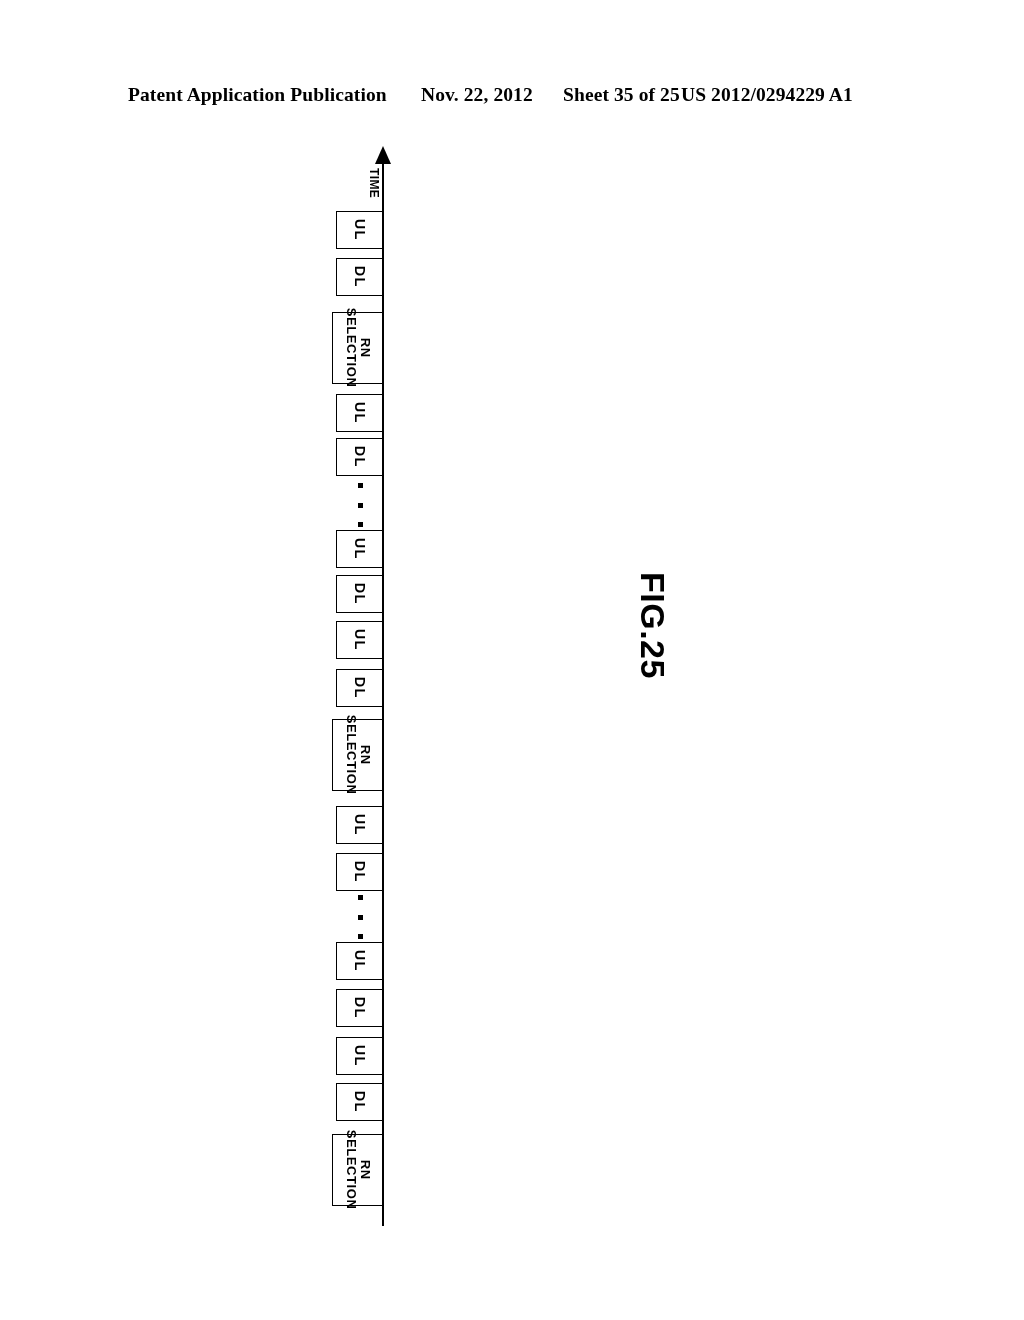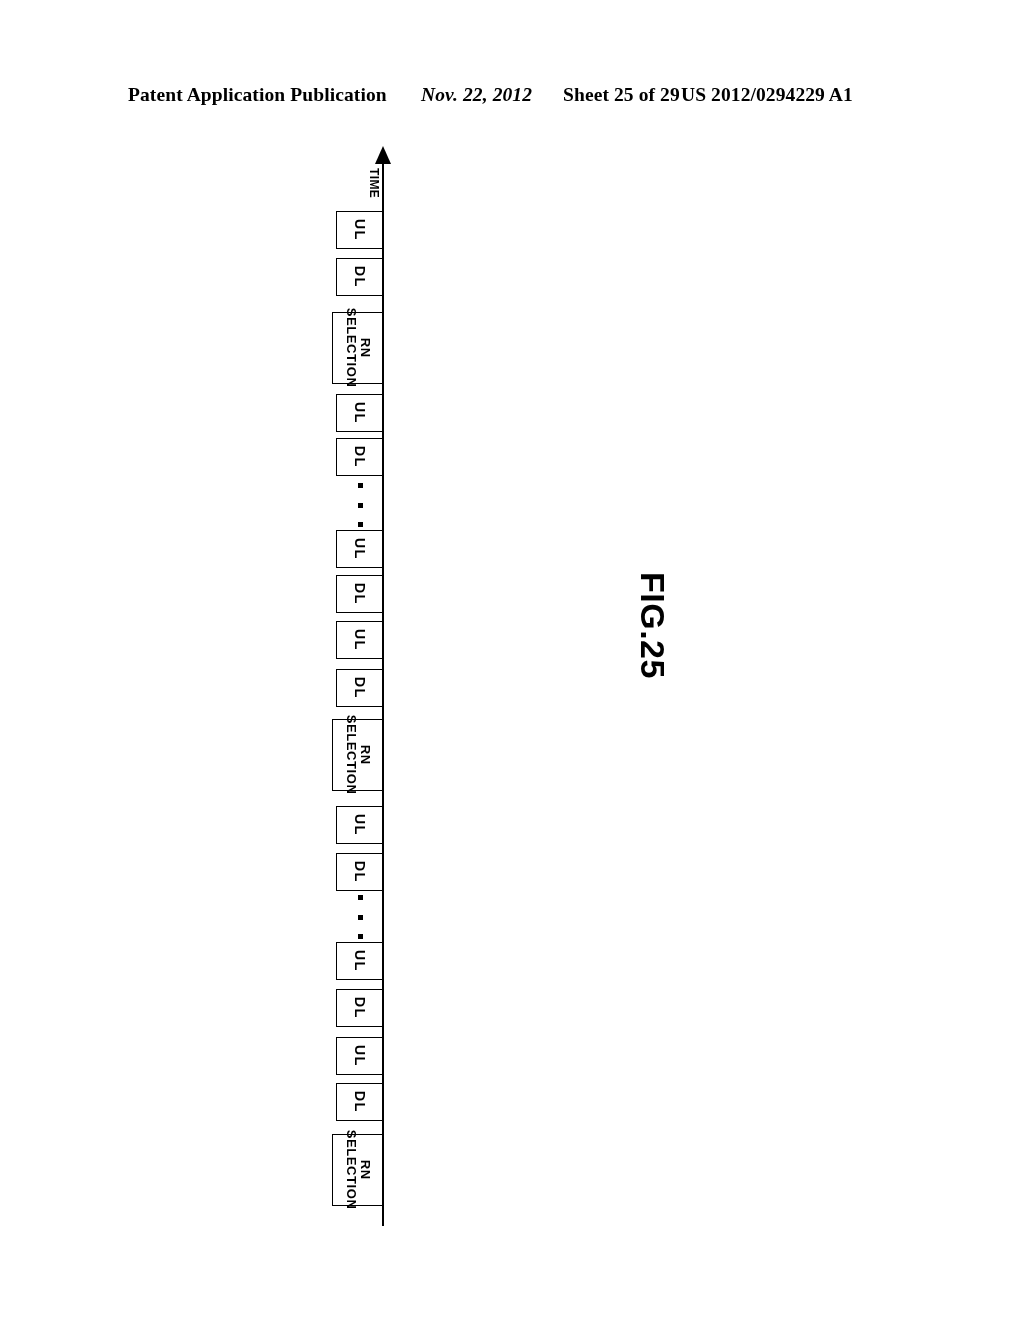--- a/index.html
+++ b/index.html
@@ -32,21 +32,20 @@
     white-space: nowrap;
     text-align: center;
   }
   .hdr-pub {
     position: absolute;
     left: 128px;
   }
   .hdr-date {
     position: absolute;
     left: 421px;
-    font-style: italic;
   }
   .hdr-sheet {
     position: absolute;
     left: 563px;
   }
   .hdr-patno {
     position: absolute;
     left: 681px;
   }
 
@@ -158,21 +157,21 @@
     transform-origin: left top;
     white-space: nowrap;
   }
 </style>
 </head>
 <body>
 
 <div class="page-header">
   <span class="hdr-pub">Patent Application Publication</span>
   <span class="hdr-date">Nov. 22, 2012</span>
-  <span class="hdr-sheet">Sheet 25 of 29</span>
+  <span class="hdr-sheet">Sheet 35 of 25</span>
   <span class="hdr-patno">US 2012/0294229 A1</span>
 </div>
 
 <div id="figure">
 
   <div class="time-axis-head"></div>
   <div class="time-axis-line"></div>
   <div class="time-label">TIME</div>
 
   <div id="slot-container">

